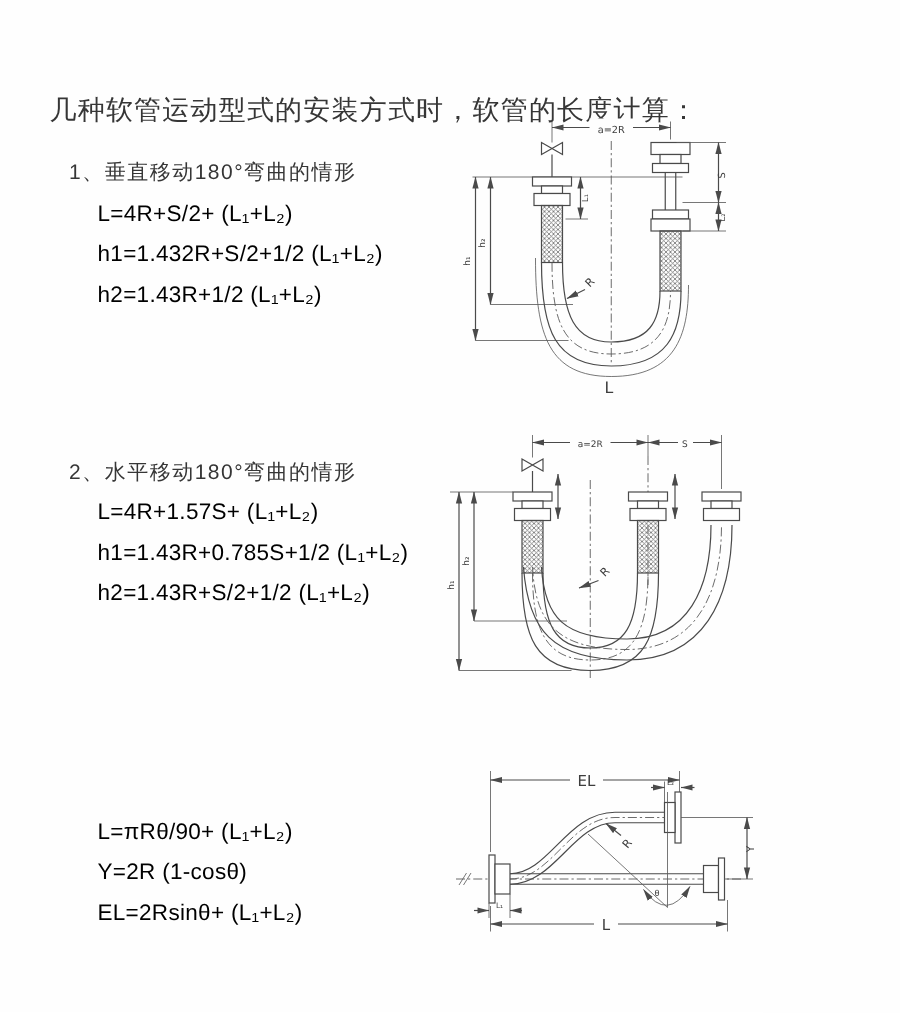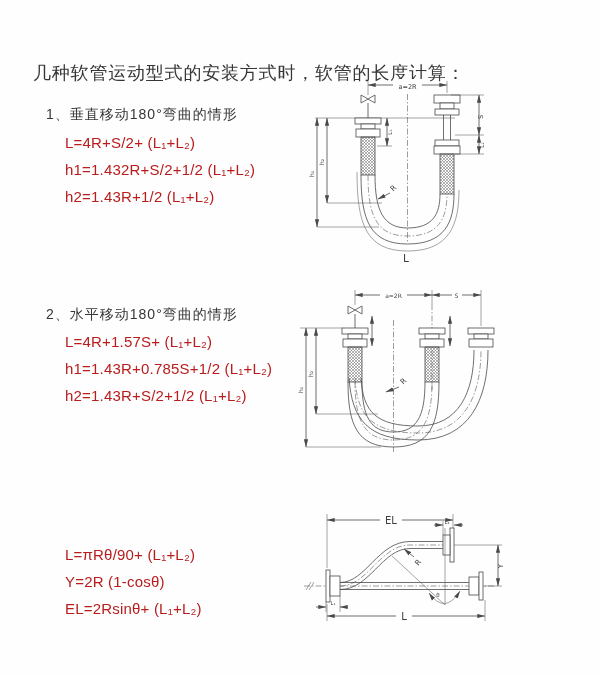--- a/index.html
+++ b/index.html
@@ -1,20 +1,20 @@
 <!DOCTYPE html>
 <html><head>
 <meta charset="utf-8">
 <style>
   html,body{margin:0;padding:0;background:#ffffff;}
   .page{position:relative;width:600px;height:675px;background:#fefefe;overflow:hidden;
         font-family:"Liberation Sans","DejaVu Sans",sans-serif;color:#363636;}
   .title{position:absolute;left:33px;top:22px;font-size:18px;font-weight:normal;letter-spacing:0.8px;margin-top:39px;}
   .heading{position:absolute;font-size:14px;font-weight:normal;letter-spacing:1px;}
-  .formula{position:absolute;font-size:15px;letter-spacing:0.2px;color:#b91c1c;}
+  .formula{position:absolute;font-size:15px;letter-spacing:0.2px;color:#000000;}
   svg{position:absolute;}
   svg text{font-family:"DejaVu Sans","Liberation Sans",sans-serif;fill:#3d3d3d;}
   .ln{stroke:#4a4a4a;stroke-width:0.8;fill:none;}
   .thin{stroke:#5a5a5a;stroke-width:0.55;fill:none;}
   .dd{stroke:#5a5a5a;stroke-width:0.6;fill:none;stroke-dasharray:6 2 1.5 2;}
   .fit{fill:#ffffff;stroke:#4a4a4a;stroke-width:0.8;}
   .wh{fill:#fefefe;stroke:none;}
 </style>
 </head>
 <body>

